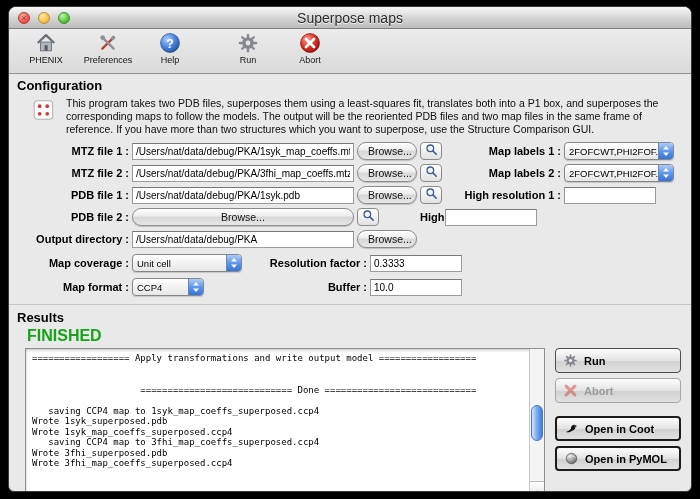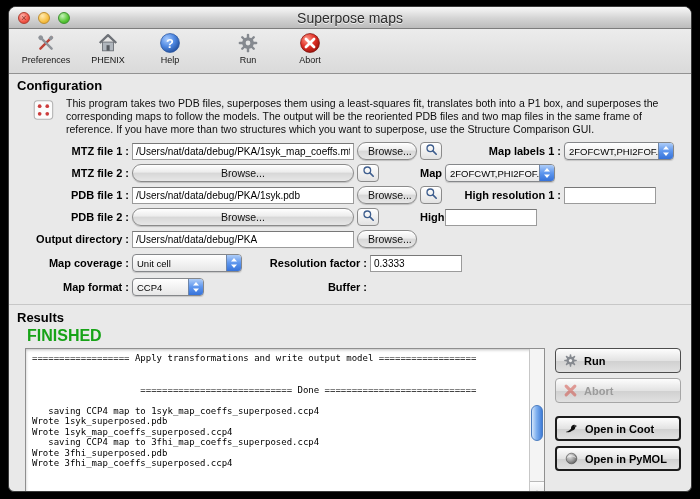--- a/index.html
+++ b/index.html
@@ -113,41 +113,41 @@
       <button class="light yellow">−</button>
       <button class="light green">+</button>
     </div>
     <span class="title">Superpose maps</span>
   </div>
 
   <div class="toolbar">
     <button class="tool">
       <span class="ticon">
         <svg viewBox="0 0 24 24">
+            <path d="M3 12 L12 3.5 L21 12" fill="none" stroke="#6d7177" stroke-width="2.6" stroke-linejoin="round"></path>
+            <rect x="6" y="11" width="12" height="9.5" fill="#b0b6bd" stroke="#6d7177" stroke-width="1"></rect>
+            <rect x="10.4" y="14.4" width="3.4" height="6" fill="#565a60"></rect>
+          </svg>
+      </span>
+      <span class="tlabel">PHENIX</span>
+    </button>
+    <button class="tool">
+      <span class="ticon">
+        <svg viewBox="0 0 24 24">
             <g transform="rotate(45 12 12)">
               <rect x="10.7" y="2" width="2.6" height="20" rx="1.3" fill="#bd4438"></rect>
               <rect x="10" y="2" width="4" height="4.6" rx="1.2" fill="#8f9399"></rect>
             </g>
             <g transform="rotate(-45 12 12)">
               <rect x="10.7" y="2" width="2.6" height="20" rx="1.3" fill="#8f9399"></rect>
               <circle cx="12" cy="3.8" r="2.6" fill="#8f9399"></circle>
             </g>
           </svg>
       </span>
       <span class="tlabel">Preferences</span>
-    </button>
-    <button class="tool">
-      <span class="ticon">
-        <svg viewBox="0 0 24 24">
-            <path d="M3 12 L12 3.5 L21 12" fill="none" stroke="#6d7177" stroke-width="2.6" stroke-linejoin="round"></path>
-            <rect x="6" y="11" width="12" height="9.5" fill="#b0b6bd" stroke="#6d7177" stroke-width="1"></rect>
-            <rect x="10.4" y="14.4" width="3.4" height="6" fill="#565a60"></rect>
-          </svg>
-      </span>
-      <span class="tlabel">PHENIX</span>
     </button>
     <button class="tool">
       <span class="ticon">
         <svg viewBox="0 0 24 24">
             <circle cx="12" cy="12" r="10.3" fill="url(#blueg)" stroke="#27529d" stroke-width="0.8"></circle>
             <text x="12" y="17" font-size="14" font-weight="bold" fill="#fff" text-anchor="middle" font-family="Liberation Sans, sans-serif">?</text>
           </svg>
       </span>
       <span class="tlabel">Help</span>
     </button>
@@ -209,20 +209,21 @@
           <svg width="8" height="12" viewBox="0 0 8 12">
             <path d="M4 1 L7 4.6 L1 4.6 Z" fill="#fff"></path>
             <path d="M4 11 L7 7.4 L1 7.4 Z" fill="#fff"></path>
           </svg>
         </span>
     </div>
   </div>
 
   <div class="frow">
     <span class="lab">MTZ file 2 :</span>
+    <input class="tf" type="text" value="/Users/nat/data/debug/PKA/3fhi_map_coeffs.mtz" style="">
     <button class="btn-aqua">Browse...</button>
     <button class="mag">
         <span><svg width="13" height="13" viewBox="0 0 22 22">
             <circle cx="9" cy="9" r="5.6" fill="none" stroke="#3e5e8e" stroke-width="2.2"></circle>
             <line x1="13.4" y1="13.4" x2="19" y2="19" stroke="#3e5e8e" stroke-width="2.8" stroke-linecap="round"></line>
           </svg></span>
       </button>
     <span class="lab">Map labels 2 :</span>
     <div class="combo">
       <span class="ctext">2FOFCWT,PHI2FOF...</span>
@@ -291,20 +292,21 @@
     <div class="combo narrow">
       <span class="ctext">CCP4</span>
       <span class="carrow">
           <svg width="8" height="12" viewBox="0 0 8 12">
             <path d="M4 1 L7 4.6 L1 4.6 Z" fill="#fff"></path>
             <path d="M4 11 L7 7.4 L1 7.4 Z" fill="#fff"></path>
           </svg>
         </span>
     </div>
     <span class="lab">Buffer :</span>
+    <input class="tf" type="text" value="10.0" style="">
   </div>
 
   <div class="results-sec">
     <div class="h-section">Results</div>
     <div class="finished" style="color: rgb(23, 163, 23);">FINISHED</div>
     <div class="res-row">
       <div class="console-wrap">
         <pre class="console">================== Apply transformations and write output model ==================
 
 

